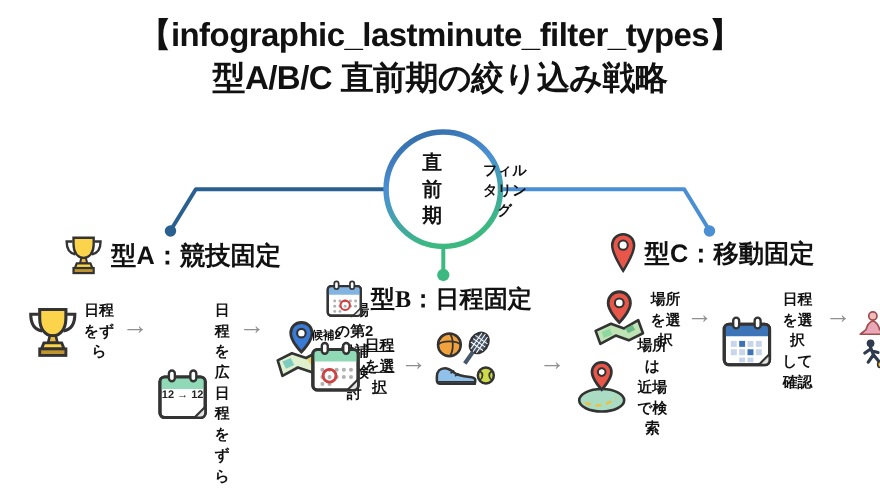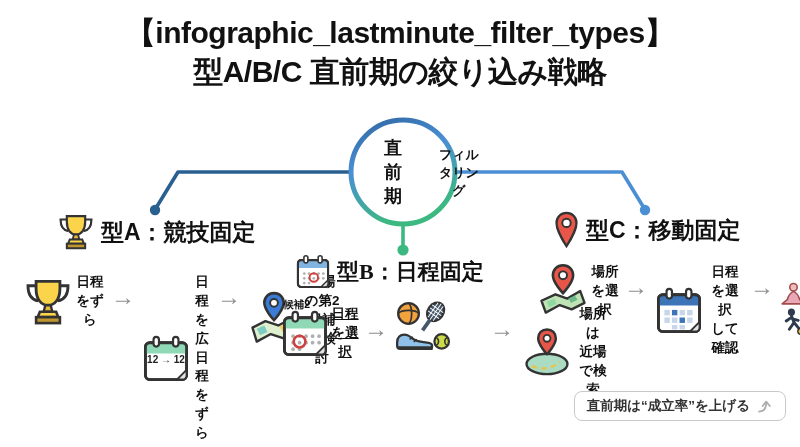--- a/index.html
+++ b/index.html
@@ -290,23 +290,14 @@
           <circle cx="21" cy="50.5" r="2.8" fill="#e8c34a" stroke="#333" stroke-width="1.4"></circle>
           <circle cx="43" cy="42" r="9" fill="#b9e6cd" stroke="#3f9e6e" stroke-width="2.6"></circle>
           <path d="M38.5 42.5l3.2 3.2 6-7.2" fill="none" stroke="#1f6b47" stroke-width="3" stroke-linecap="round" stroke-linejoin="round"></path>
         </svg>
       </div>
       <div class="step-label">競技は
 何でもOK</div>
     </div>
   </div>
 
-  <div class="note">
-    <span>直前期は“成立率”を上げる</span>
-    <span>
-      <svg width="16" height="16" viewBox="0 0 20 20">
-        <path d="M2.5 17c6.5 0 9-4 9-11.5" fill="none" stroke="#adadad" stroke-width="2.2" stroke-linecap="round"></path>
-        <path d="M7 10l4.5-5.5L16 10" fill="none" stroke="#adadad" stroke-width="2.2" stroke-linecap="round" stroke-linejoin="round"></path>
-      </svg>
-    </span>
-  </div>
 
 </div>
 
 </body></html>

